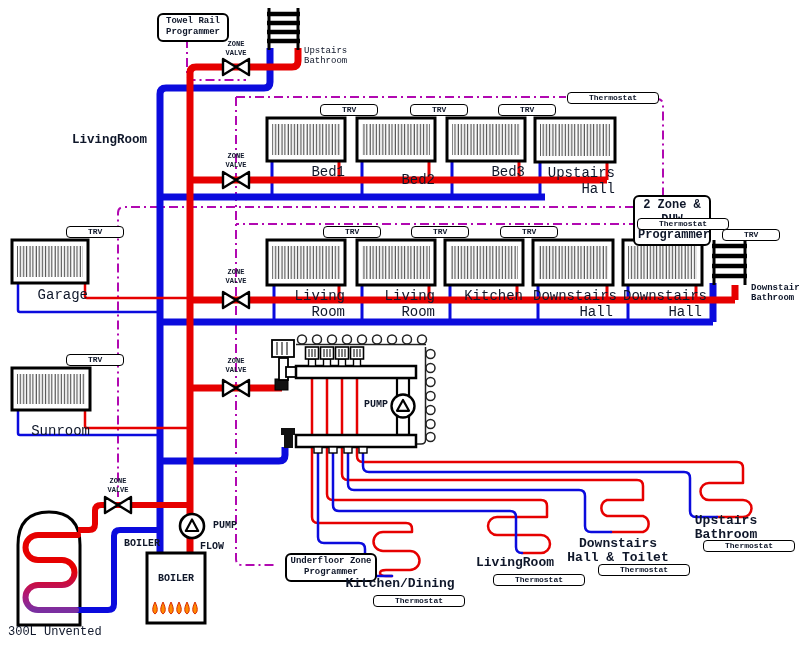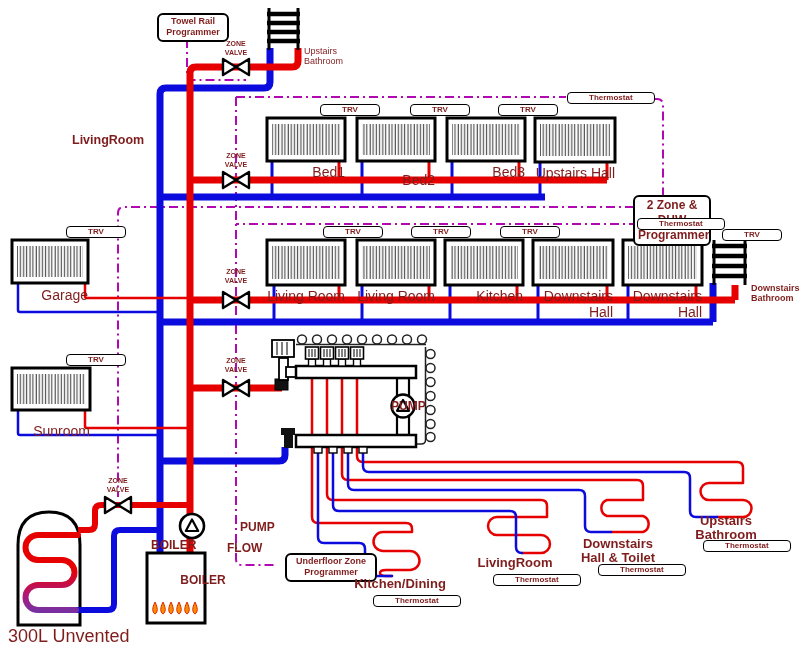--- a/index.html
+++ b/index.html
@@ -1,31 +1,31 @@
 <!DOCTYPE html>
 <html><head>
 <meta charset="utf-8">
 <style>
   html,body{margin:0;padding:0;background:#fff;}
   #stage{position:relative;width:800px;height:647px;background:#fff;overflow:hidden;
-         font-family:Liberation Sans, sans-serif;color:#7f1d1d;}
+         font-family:Liberation Mono, monospace;color:#0f172a;}
   #pipes{position:absolute;left:0;top:0;}
   .lbl{position:absolute;font-size:9px;line-height:1.15;white-space:pre-line;}
   .b{font-weight:bold;}
   .ctr{text-align:center;}
   .zv{position:absolute;width:42px;font-size:7px;font-weight:bold;text-align:center;
       line-height:1.25;white-space:pre-line;}
   .tag{position:absolute;font-size:8px;font-weight:bold;text-align:center;background:#fff;
        border:1.5px solid #000;border-radius:4px;padding:0px 21px;white-space:pre-line;line-height:1.3;}
   .pbox{position:absolute;font-size:9px;font-weight:bold;text-align:center;background:#fff;
         border:2px solid #000;border-radius:6px;padding:1px 3px;white-space:pre-line;line-height:1.25;}
   .big{position:absolute;font-size:13px;font-weight:bold;text-align:center;
        white-space:pre-line;line-height:1.05;width:130px;}
   .radname{position:absolute;font-size:14px;text-align:right;}
-  .tiny{font-size:12px;font-weight:bold;position:absolute;margin-left:27px;}
+  .tiny{font-size:10px;font-weight:bold;position:absolute;}
 </style>
 </head>
 <body>
 
 <div id="stage">
 
 <svg id="pipes" width="800" height="647" viewBox="0 0 800 647">
   <defs>
     <pattern id="fins" x="0" y="0" width="6.3" height="500" patternUnits="userSpaceOnUse">
       <rect x="1.4" y="0" width="3.4" height="500" fill="#fff" stroke="#555" stroke-width="1.2"></rect>
@@ -321,21 +321,21 @@
 Bathroom</div>
 <div class="lbl b" style="left:751px;top:283px;">Downstairs
 Bathroom</div>
 
 <div class="lbl b" style="left:72px;top:133px;font-size:12.5px;">LivingRoom</div>
 
 <div class="tiny" style="left:213px;top:520px;">PUMP</div>
 <div class="tiny" style="left:200px;top:541px;">FLOW</div>
 <div class="tiny" style="left:124px;top:538px;">BOILER</div>
 <div class="tiny ctr" style="left:147px;top:573px;width:58px;">BOILER</div>
-<div class="lbl" style="left:8px;top:626px;font-size:18px;">300L Unvented</div>
+<div class="lbl" style="left:8px;top:626px;font-size:12px;">300L Unvented</div>
 <div class="tiny" style="left:364px;top:399px;">PUMP</div>
 
 <div class="big" style="left:335px;top:577px;">Kitchen/Dining</div>
 <div class="tag" style="left:373px;top:595px;">Thermostat</div>
 <div class="big" style="left:450px;top:556px;">LivingRoom</div>
 <div class="tag" style="left:493px;top:574px;">Thermostat</div>
 <div class="big" style="left:553px;top:537px;">Downstairs
 Hall &amp; Toilet</div>
 <div class="tag" style="left:598px;top:564px;">Thermostat</div>
 <div class="big" style="left:661px;top:514px;">Upstairs

